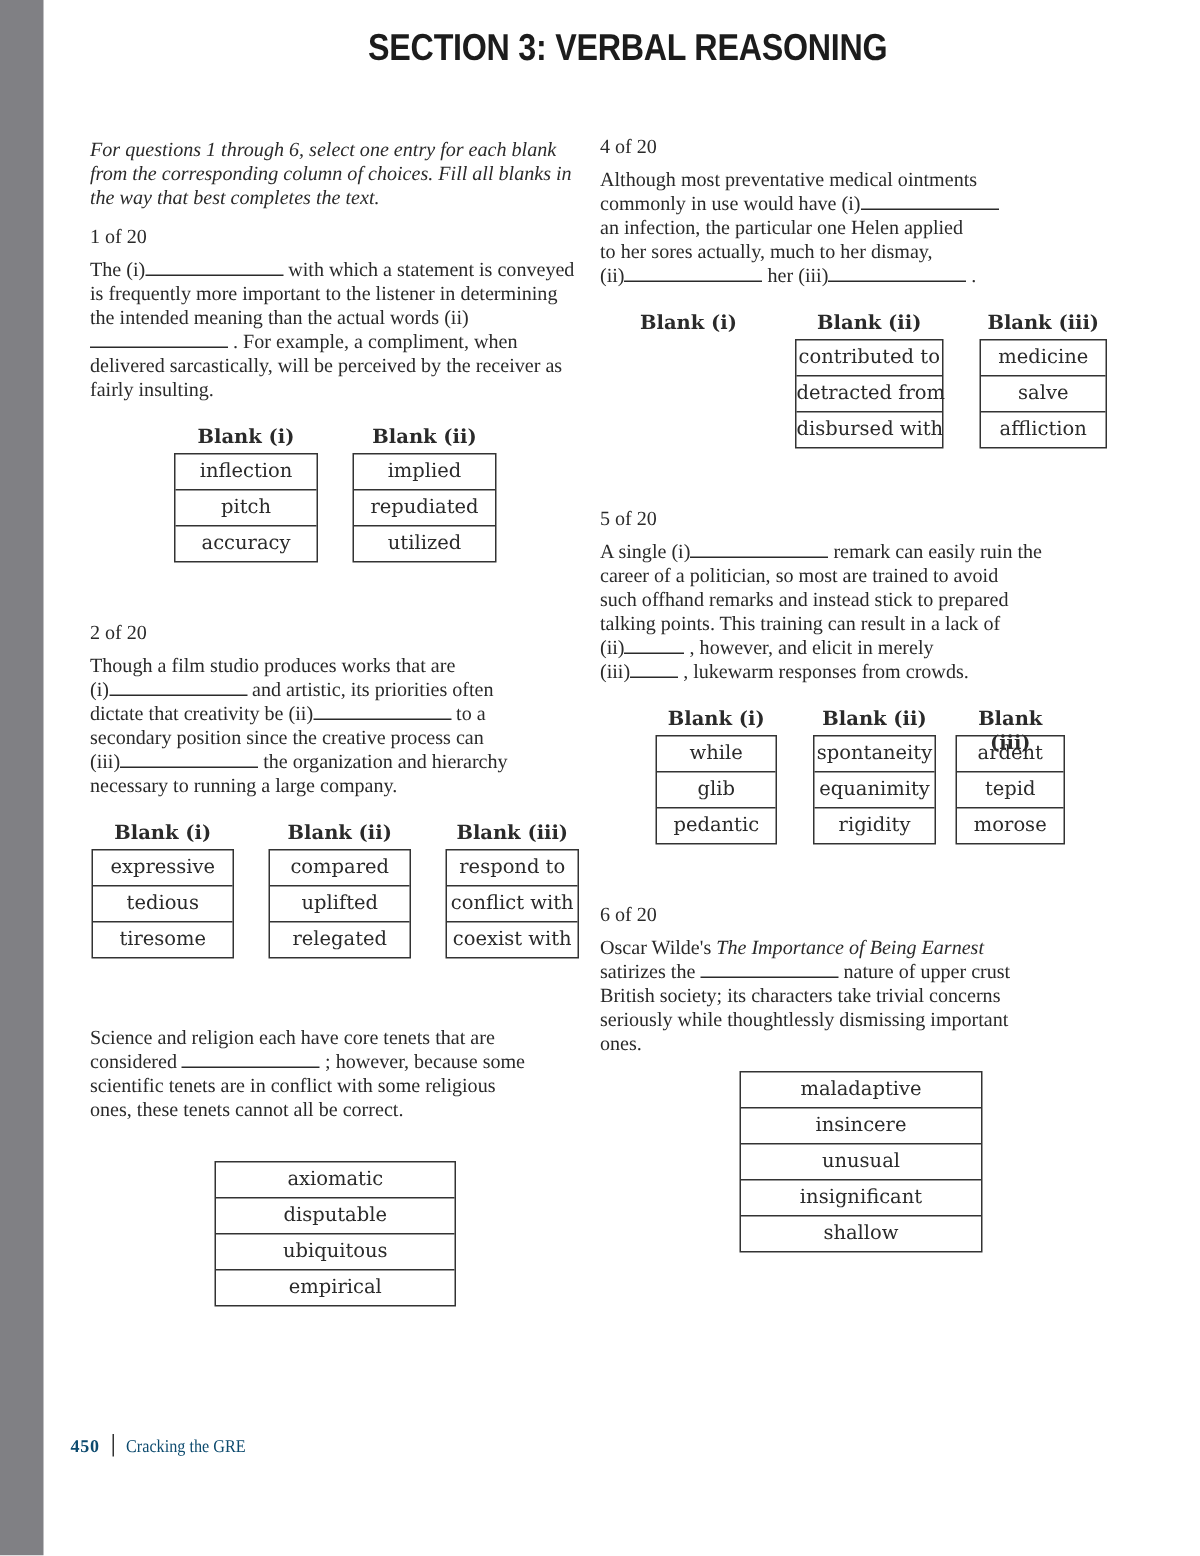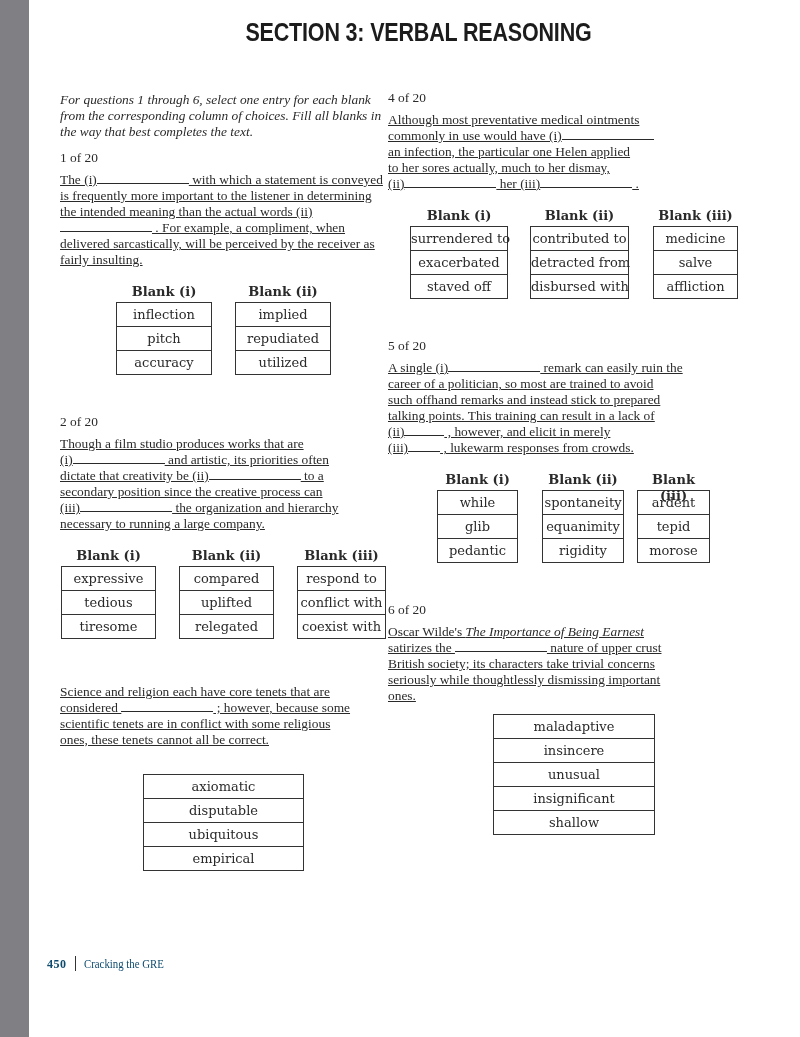--- a/index.html
+++ b/index.html
@@ -10,24 +10,24 @@
   }
   .side-bar { position: absolute; left: 0; top: 0; width: 29px; height: 1037px; background: #808084; }
   .title {
     position: absolute; left: 29px; right: 0; top: 18px; text-align: center;
     font-family: "Liberation Sans", "DejaVu Sans", sans-serif; font-weight: bold;
     font-size: 25px; letter-spacing: -0.2px; color: #1c1c1c;
     transform: scaleX(0.86); transform-origin: 414px 0;
   }
   .col { position: absolute; font-family: "Liberation Serif", "DejaVu Serif", serif; font-size: 13.4px; line-height: 16px; color: #2a2a2a; }
   .col-left { left: 60px; width: 330px; }
-  .col-right { left: 388px; width: 335px; }
+  .col-right { left: 400px; width: 335px; }
   .instr { font-style: italic; margin: 0; }
   .qnum { margin: 0; }
-  .qtext { margin: 0; text-decoration: underline; }
+  .qtext { margin: 0; }
   .blank { display: inline-block; border-bottom: 1px solid #2a2a2a; height: 11px; vertical-align: baseline; }
   .w90 { width: 92px; } .w40 { width: 40px; } .w30 { width: 32px; }
   .choice-group { position: absolute; }
   .choice-head { text-align: center; font-weight: bold; font-size: 13px; height: 18px; line-height: 16px; }
   .choice-table { border: 1px solid #333; }
   .choice-cell {
     text-align: center; height: 23px; line-height: 23px; font-size: 13px;
     border-top: 1px solid #333; white-space: nowrap;
   }
   .choice-cell:first-child { border-top: none; }
@@ -129,25 +129,20 @@
   <p class="qtext" style="margin-top:6px;">
     <span>Although most preventative medical ointments</span><br>
     <span>commonly in use would have (i)</span><span class="blank w90"></span><br>
     <span>an infection, the particular one Helen applied</span><br>
     <span>to her sores actually, much to her dismay,</span><br>
     <span>(ii)</span><span class="blank w90"></span><span> her (iii)</span><span class="blank w90"></span><span> .</span>
   </p>
 </div>
 <div class="choice-group" style="left:410px; top:208px; width:98px;">
   <div class="choice-head">Blank (i)</div>
-  <div class="choice-table">
-    <div class="choice-cell">surrendered to</div>
-    <div class="choice-cell">exacerbated</div>
-    <div class="choice-cell">staved off</div>
-  </div>
 </div>
 <div class="choice-group" style="left:530px; top:208px; width:99px;">
   <div class="choice-head">Blank (ii)</div>
   <div class="choice-table">
     <div class="choice-cell">contributed to</div>
     <div class="choice-cell">detracted from</div>
     <div class="choice-cell">disbursed with</div>
   </div>
 </div>
 <div class="choice-group" style="left:653px; top:208px; width:85px;">

